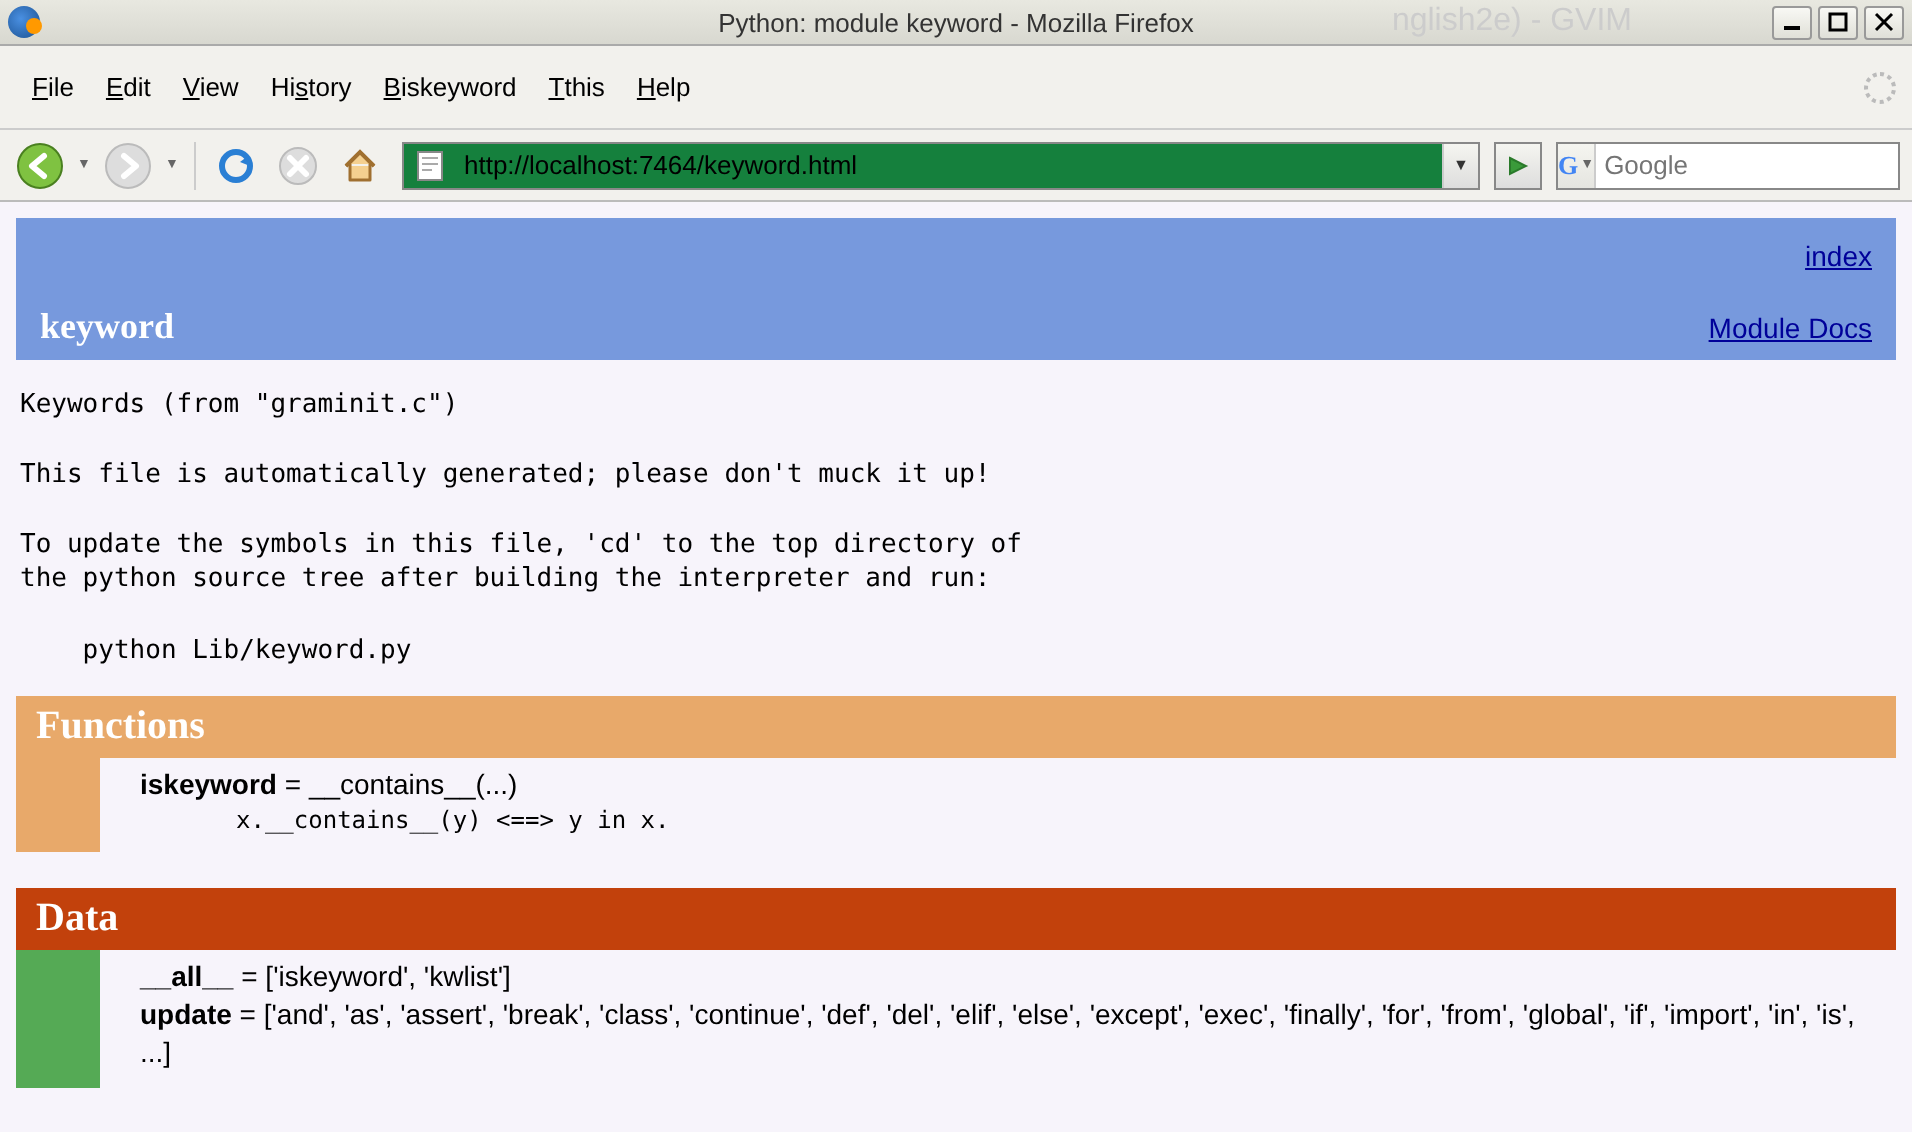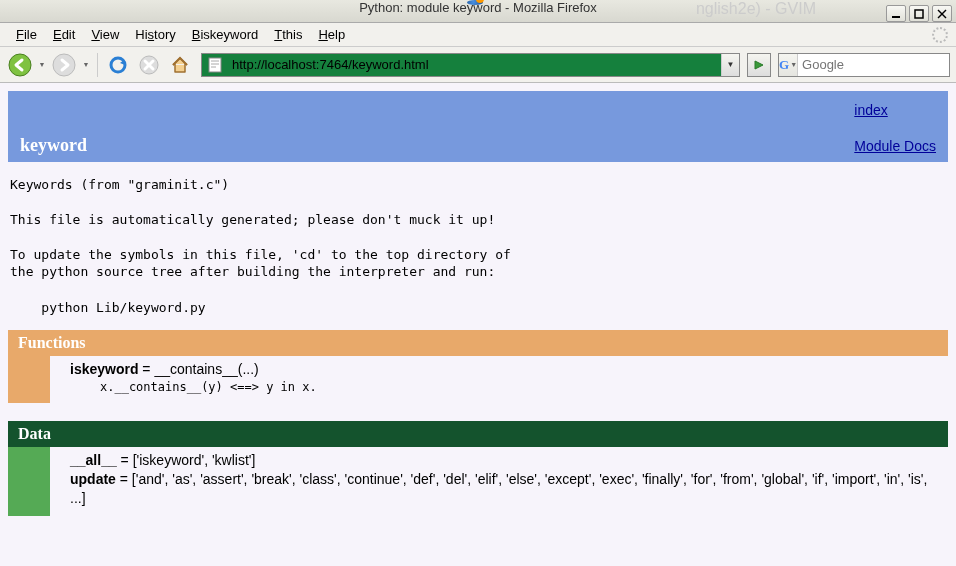--- a/index.html
+++ b/index.html
@@ -14,21 +14,20 @@
     
     
     .titlebar {
       height: 23px;
       background: linear-gradient(to bottom, #e8e8e0, #d8d8d0);
       border-bottom: 1px solid #aaa;
       display: flex;
       align-items: center;
       padding: 0 4px;
       position: relative;
-      flex-direction: column;
     }
     .titlebar-icon {
       width: 16px;
       height: 16px;
       margin-right: 6px;
       background: radial-gradient(circle at 40% 40%, #4a90e2, #1a5090);
       border-radius: 50%;
       position: relative;
     }
     .titlebar-icon::after {
@@ -73,21 +72,21 @@
       display: flex;
       align-items: center;
       justify-content: center;
       font-size: 11px;
       font-family: Arial;
       cursor: pointer;
     }
     
     
     .menubar {
-      height: 24px;
+      height: 42px;
       background: #f2f1ed;
       border-bottom: 1px solid #ccc;
       display: flex;
       align-items: center;
       padding: 11px 8px;
     }
     .menubar-item {
       padding: 3px 8px;
       cursor: pointer;
       color: #000;
@@ -229,61 +228,62 @@
       justify-content: space-between;
       min-height: 64px;
     }
     .hdr-title {
       font-family: Georgia, serif;
       font-weight: bold;
       font-size: 18px;
       color: #fff;
     }
     .hdr-links {
+      text-align: right;
       line-height: 1.3;
     }
     .hdr-links a {
       color: #000099;
       text-decoration: underline;
       font-size: 14px;
     }
     .pre-block {
       font-family: monospace;
       font-size: 13px;
       white-space: pre;
       padding: 14px 2px;
       color: #000;
       line-height: 1.35;
     }
     .section-hdr {
       padding: 4px 10px;
       font-family: Georgia, serif;
       font-weight: bold;
-      font-size: 16px;
+      font-size: 20px;
       color: #fff;
     }
     .section-hdr.orange { background: #e8a96a; }
-    .section-hdr.green { background: #14532d; }
+    .section-hdr.green { background: #c2410c; }
     .section-body {
       display: flex;
       margin-bottom: 18px;
     }
     .section-stripe {
       width: 42px;
       flex-shrink: 0;
     }
     .section-stripe.orange { background: #e8a96a; }
     .section-stripe.green { background: #55aa55; }
     .section-content {
       padding: 4px 16px 8px 20px;
       font-size: 14px;
       line-height: 1.35;
       flex: 1;
     }
-    .section-content .mono { font-family: monospace; font-size: 12px; margin-left: 30px; }
+    .section-content .mono { font-family: monospace; font-size: 12px; margin-left: 48px; }
     .section-content b { font-weight: bold; }
   </style>
 </head>
 <body>
 
 <div class="titlebar">
   <div class="titlebar-icon"></div>
   <div class="titlebar-title">Python: module keyword - Mozilla Firefox</div>
   <div class="titlebar-ghost">nglish2e) - GVIM</div>
   <div class="window-controls">

